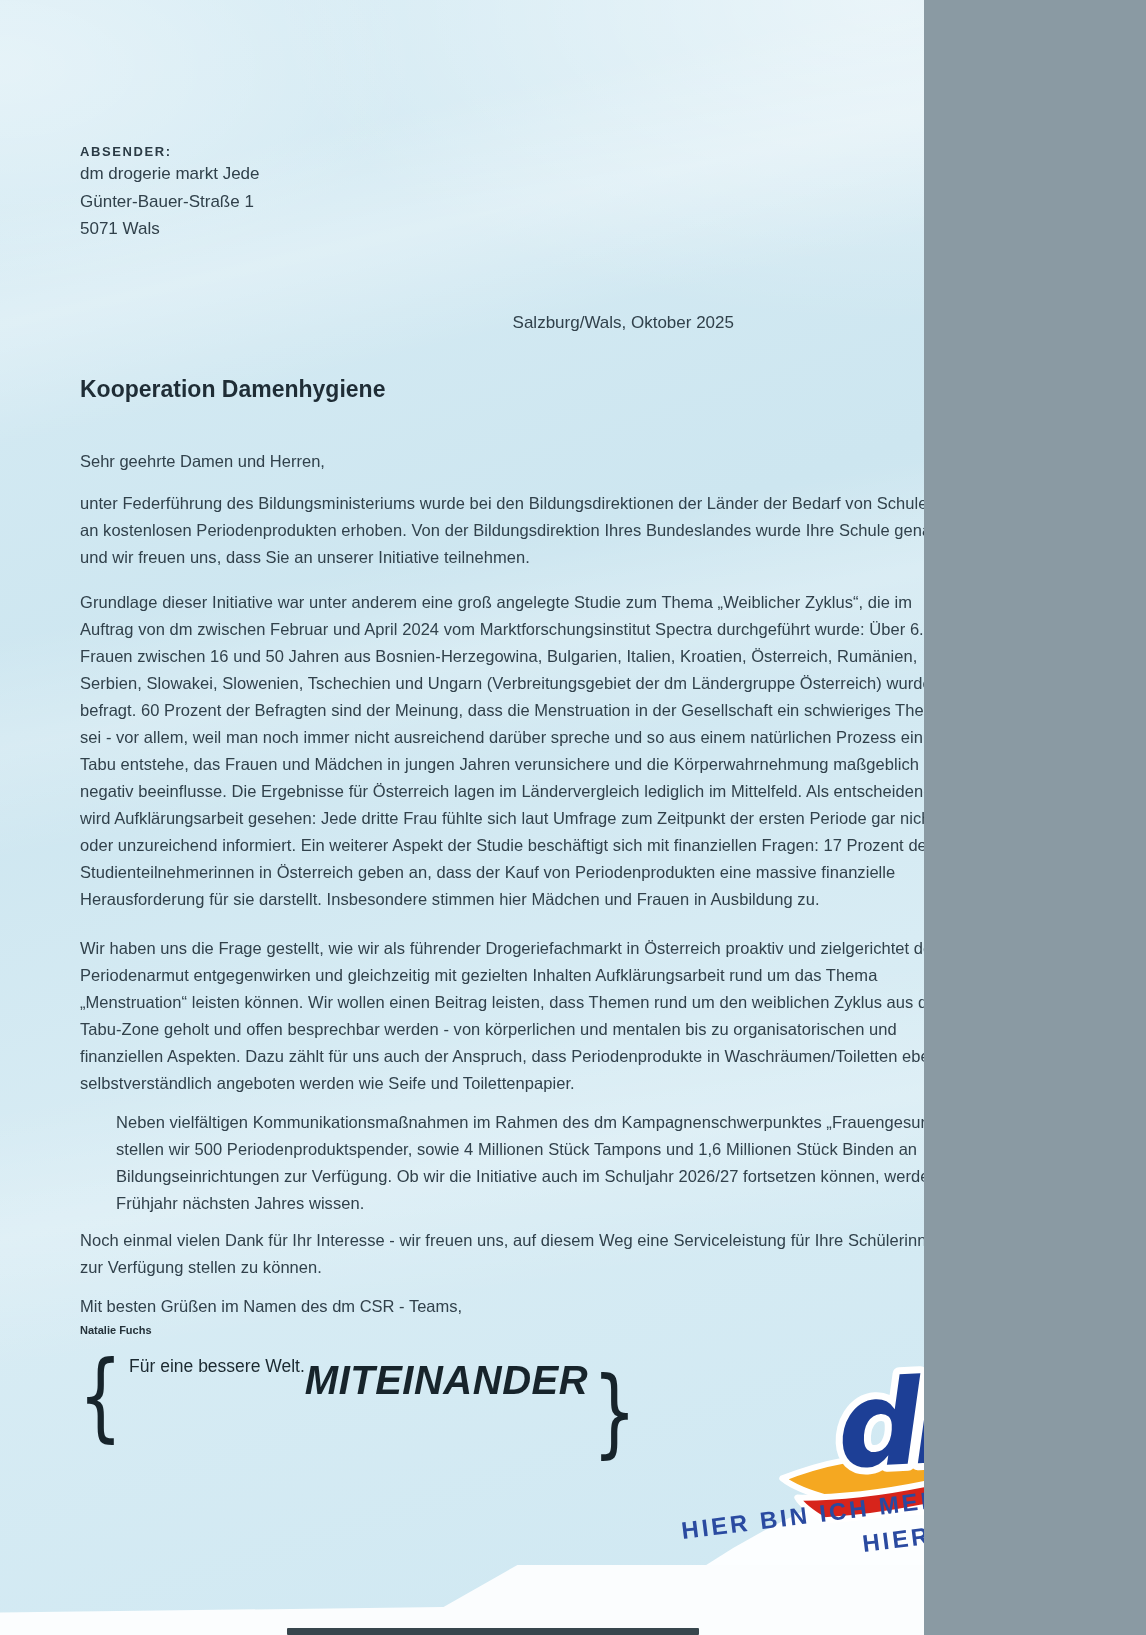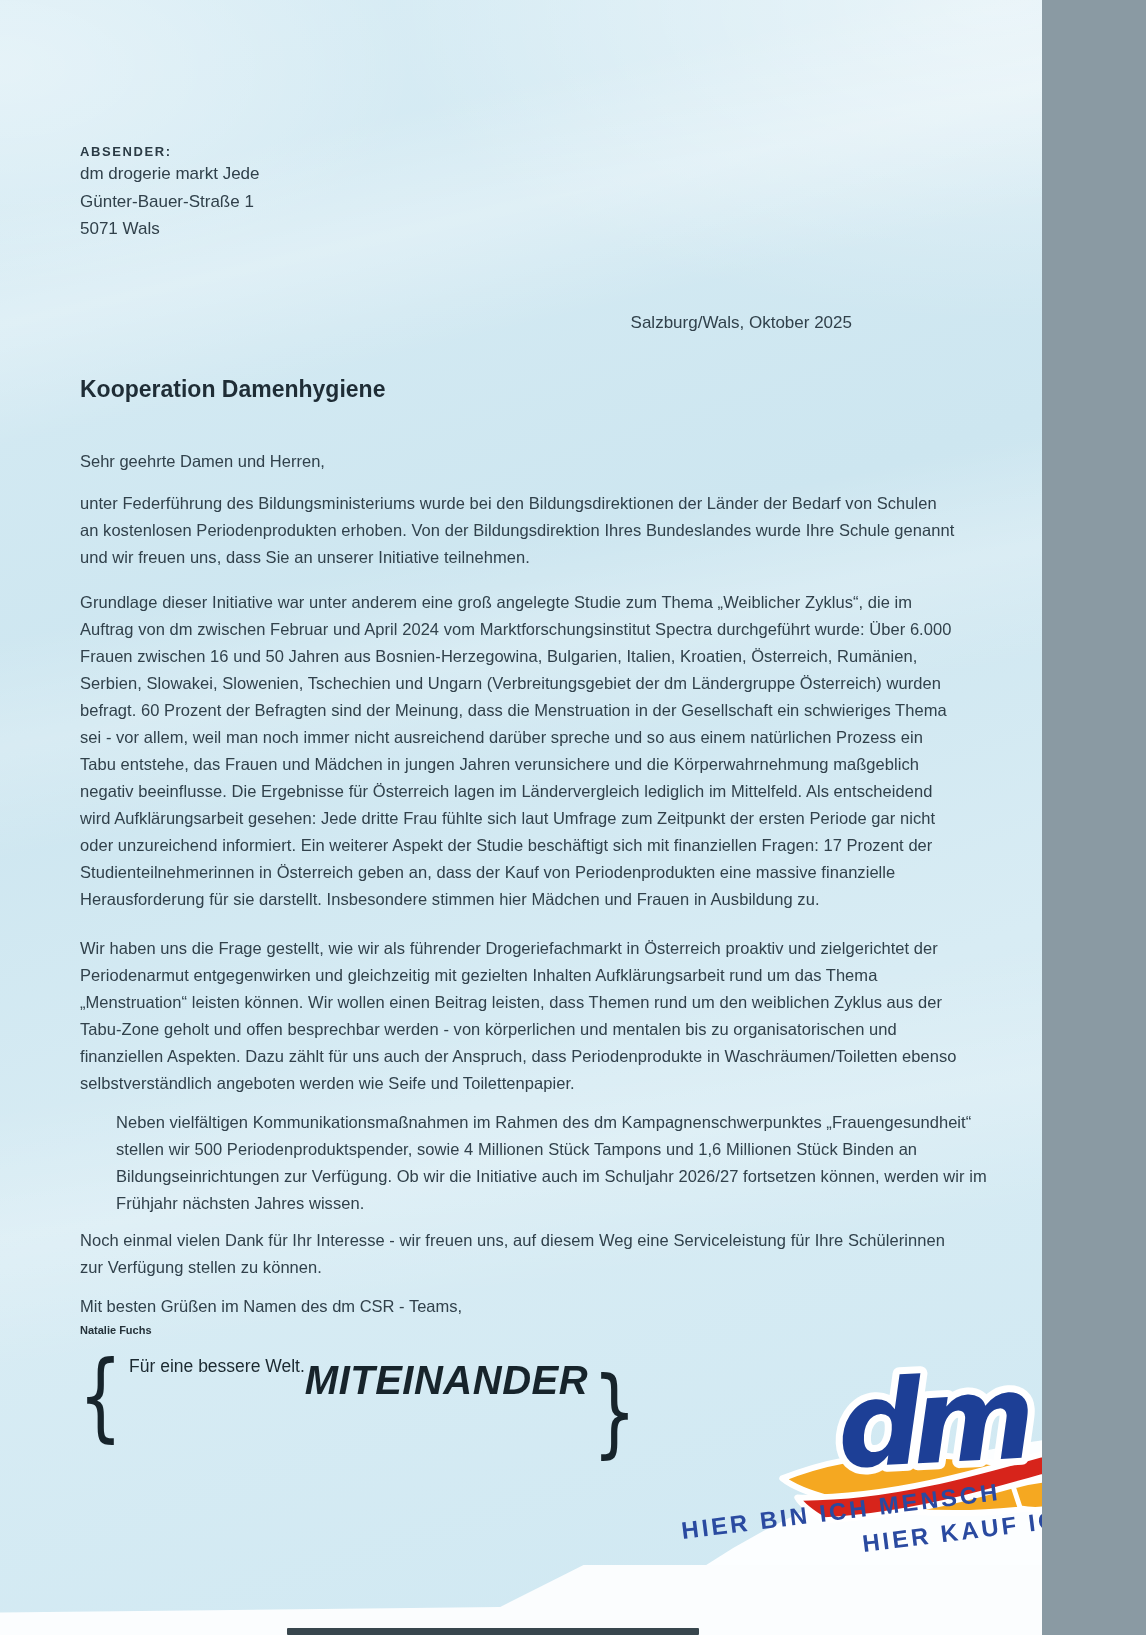--- a/index.html
+++ b/index.html
@@ -1,17 +1,17 @@
 <!DOCTYPE html>
 <html><head>
 <meta charset="utf-8">
 <style>
   html,body{margin:0;padding:0;background:#8a9aa3;}
   .page{
-    position:relative;width:1042px;height:1635px;overflow:hidden;
+    position:relative;width:924px;height:1635px;overflow:hidden;
     font-family:"Liberation Sans",sans-serif;
     background:
       radial-gradient(1000px 520px at 96% 0%, rgba(255,255,255,.50), rgba(255,255,255,0) 62%),
       radial-gradient(700px 380px at 0% 4%, rgba(255,255,255,.35), rgba(255,255,255,0) 60%),
       linear-gradient(162deg,#d9edf5 0%,#cde6f0 38%,#d8ecf4 64%,#cfe8f2 100%);
   }
   .streak{position:absolute;pointer-events:none;}
   .streak-a{left:-220px;top:60px;width:1700px;height:240px;
     background:linear-gradient(rgba(255,255,255,0),rgba(255,255,255,.28),rgba(255,255,255,0));
     transform:rotate(-13deg);}

